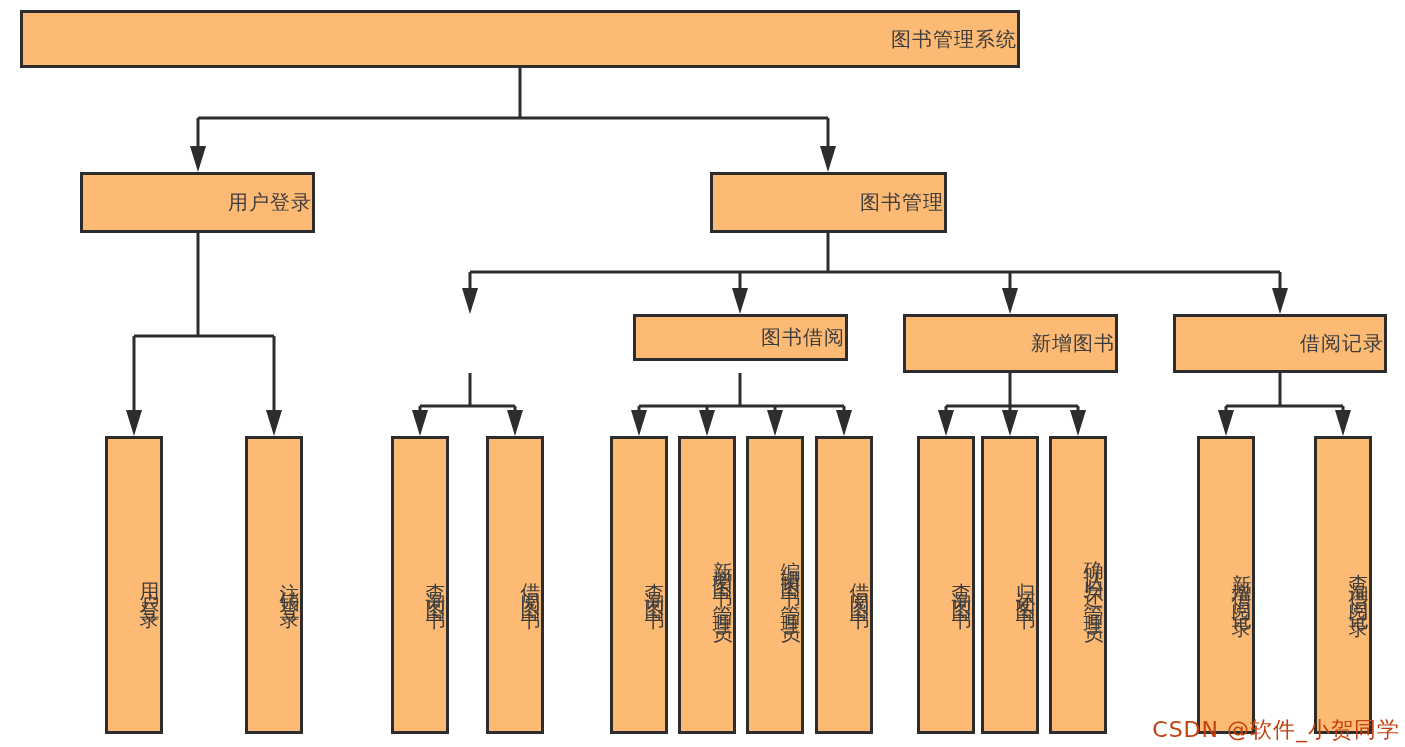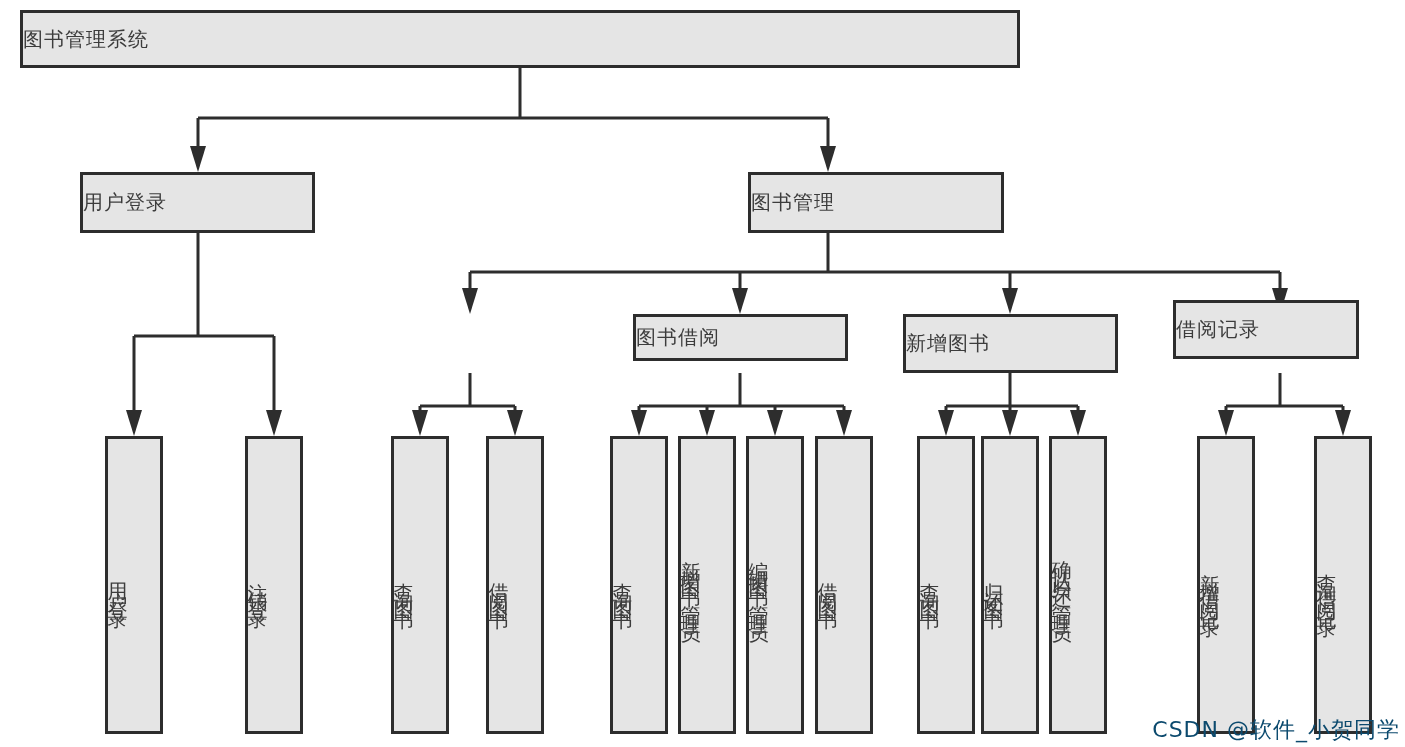--- a/index.html
+++ b/index.html
@@ -16,44 +16,44 @@
 
   .connectors {
     position: absolute;
     left: 0; top: 0;
     width: 1405px; height: 747px;
     z-index: 1;
   }
 
   .node {
     position: absolute;
-    background: #e5e5e5;
+    background: #fdba74;
     border: 3px solid #2d2d2d;
     display: flex;
     align-items: center;
-    justify-content: flex-start;
+    justify-content: flex-end;
     color: #3c3c3c;
     z-index: 2;
   }
   .node.h { font-size: 20px; letter-spacing: 1px; white-space: nowrap; }
   .node.v { font-size: 20px; }
   .node.v .label {
     writing-mode: vertical-rl;
     text-orientation: mixed;
     letter-spacing: 9px;
     line-height: 1;
   }
 
   .watermark {
     position: absolute;
     right: 5px;
     top: 715px;
     font-size: 22px;
     letter-spacing: 1px;
-    color: #0c4a6e;
+    color: #c2410c;
     z-index: 3;
     white-space: nowrap;
   }
 </style>
 </head>
 <body>
 
 <div class="stage">
 
   <svg class="connectors" viewBox="0 0 1405 747" xmlns="http://www.w3.org/2000/svg">
@@ -103,31 +103,31 @@
     </g>
   </svg>
 
   <div class="node h" style="left:20px; top:10px; width:1000px; height:58px;">
     <span class="label">图书管理系统</span>
   </div>
 
   <div class="node h" style="left:80px; top:172px; width:235px; height:61px;">
     <span class="label">用户登录</span>
   </div>
-  <div class="node h" style="left:748px; top:172px; width:256px; height:61px;font-family:Liberation Mono, monospace;">
+  <div class="node h" style="left:710px; top:172px; width:237px; height:61px;font-family:Liberation Mono, monospace;">
     <span class="label">图书管理</span>
   </div>
 
   <div class="node h" style="left:633px; top:314px; width:215px; height:47px;">
     <span class="label">图书借阅</span>
   </div>
   <div class="node h" style="left:903px; top:314px; width:215px; height:59px;">
     <span class="label">新增图书</span>
   </div>
-  <div class="node h" style="left:1173px; top:300px; width:186px; height:59px;">
+  <div class="node h" style="left:1173px; top:314px; width:214px; height:59px;">
     <span class="label">借阅记录</span>
   </div>
 
   <div class="node v" style="left:105px; top:436px; width:58px; height:298px;">
     <span class="label">用户登录</span>
   </div>
   <div class="node v" style="left:245px; top:436px; width:58px; height:298px;">
     <span class="label">注销登录</span>
   </div>
 

